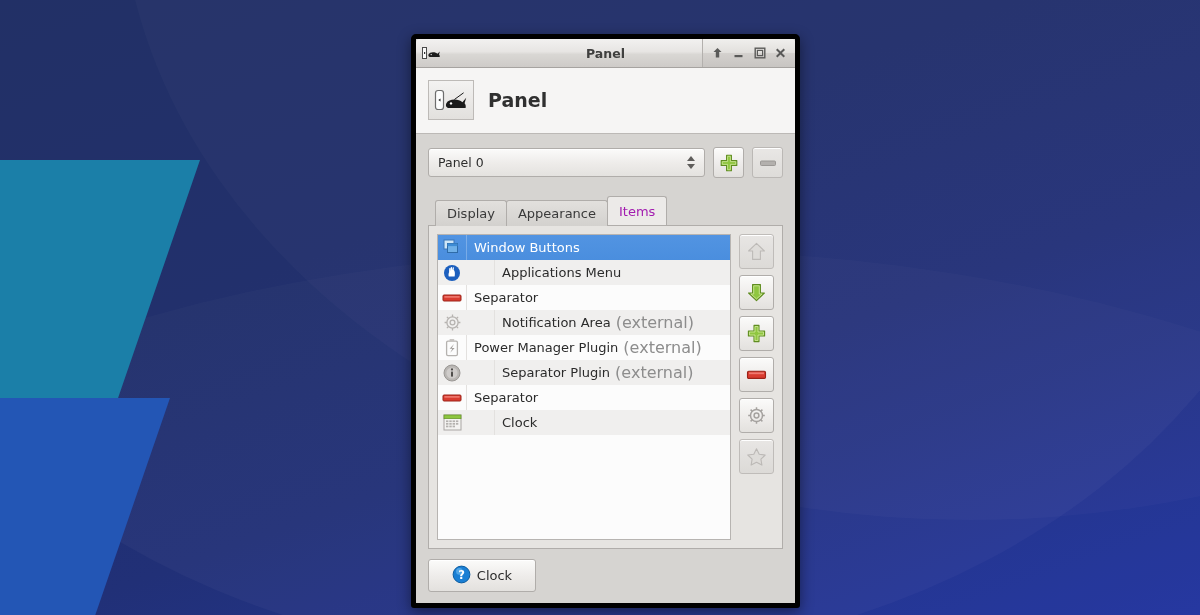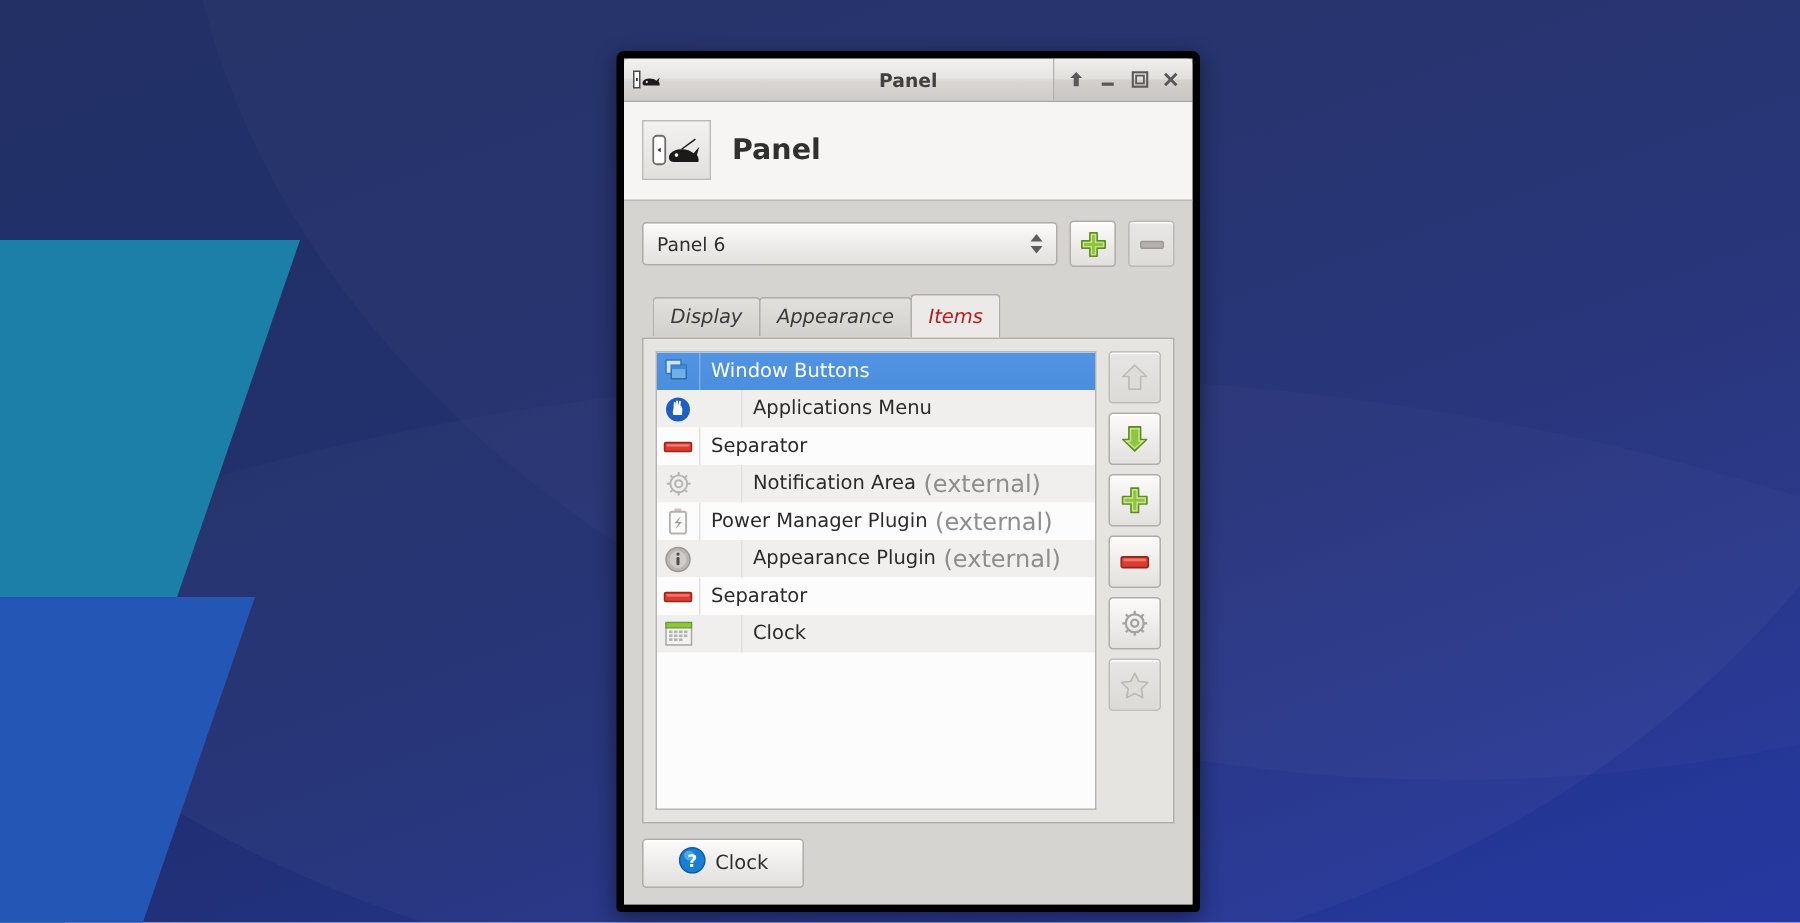--- a/index.html
+++ b/index.html
@@ -176,38 +176,38 @@
     border: 1px solid #b0adaa; border-radius: 3px;
     background: linear-gradient(to bottom,#fbfbfa 0%,#eeecea 52%,#e3e1de 100%);
     box-shadow: inset 0 1px 0 #ffffff;
     display: flex; align-items: center; gap: 7px;
     padding: 0 11px 0 9px;
     font-size: 13px; color: #2d2d2d;
   }
 
   
   #notebook { margin-top: 18px; display: flex; flex-direction: column; flex: 1 1 auto; min-height: 0; }
-  #tabstrip { display: flex; align-items: flex-start; padding-left: 7px; position: relative; z-index: 2; font-style: italic; }
+  #tabstrip { display: flex; align-items: center; padding-left: 7px; position: relative; z-index: 2; }
   .tab {
     font-size: 13px; color: #3a3a3a;
     padding: 5px 11px 5px 11px;
     border: 1px solid #b0adaa;
     border-bottom: none;
     border-radius: 3px 3px 0 0;
     background: linear-gradient(to bottom,#e2e0dd,#d3d1ce);
     margin-right: -1px;
     position: relative;
     top: 2px;
   }
   .tab.active {
     background: #eceae8;
     padding-top: 7px; padding-bottom: 6px;
     top: 0;
     z-index: 3;
-    color: #b91c1c;
+    color: #a21caf;
   }
   #tabpage {
     flex: 1 1 auto;
     border: 1px solid #b0adaa;
     background: #e6e4e1;
     padding: 8px;
     display: flex; gap: 8px;
     min-height: 0;
     position: relative;
     z-index: 1;
@@ -329,21 +329,21 @@
         <circle cx="17" cy="15.4" r="1.2" fill="#fff"></circle>
       </svg>
     </div>
     <div id="hdr-title">Panel</div>
   </div>
 
   <div id="win-body">
 
     <div id="panel-row">
       <div id="panel-combo">
-        <span id="panel-combo-val">Panel 6</span>
+        <span id="panel-combo-val">Panel 0</span>
         <span class="spin-arrows">
           <span class="tri-up"></span>
             <span class="tri-dn"></span>
         </span>
       </div>
       <div class="sq-btn">
         <svg width="20" height="20" viewBox="0 0 20 20">
           <path d="M7.6 2.2 H12.4 V7.6 H17.8 V12.4 H12.4 V17.8 H7.6 V12.4 H2.2 V7.6 H7.6 Z" fill="#8fc640" stroke="#5f8c20" stroke-width="1.1" stroke-linejoin="round"></path>
           <path d="M8.6 3.3 H11.4 V8.6 H16.7 V11.4 H11.4 V16.7 H8.6 V11.4 H3.3 V8.6 H8.6 Z" fill="none" stroke="#c6e28e" stroke-width="0.9"></path>
         </svg>
@@ -438,21 +438,21 @@
           <div class="list-row alt">
             <span class="row-icon">
               <svg width="18" height="18" viewBox="0 0 18 18">
                 <circle cx="9" cy="9" r="8" fill="#b9b6b3" stroke="#9b9895" stroke-width="1"></circle>
                 <circle cx="9" cy="9" r="5.6" fill="#cfcccA"></circle>
                 <circle cx="9" cy="5.4" r="1.1" fill="#4f4d4b"></circle>
                 <rect x="8" y="7.4" width="2" height="5.4" rx="0.8" fill="#4f4d4b"></rect>
               </svg>
             </span>
             <span class="row-label">
-              <span>Appearance Plugin</span>
+              <span>Separator Plugin</span>
               <span class="ext">(external)</span>
             </span>
           </div>
 
           <div class="list-row">
             <span class="row-icon">
               <svg width="20" height="12" viewBox="0 0 20 12">
                 <rect x="1" y="3" width="18" height="6" rx="1" fill="#d93c30" stroke="#9c2318" stroke-width="1"></rect>
                 <rect x="2.4" y="4.1" width="15.2" height="1.6" fill="#ef7a70"></rect>
               </svg>

